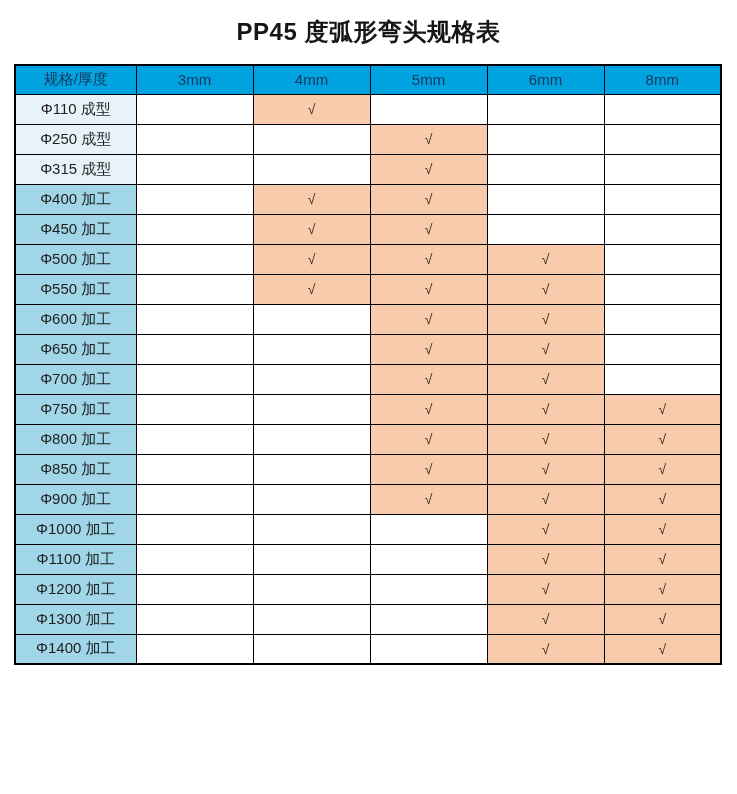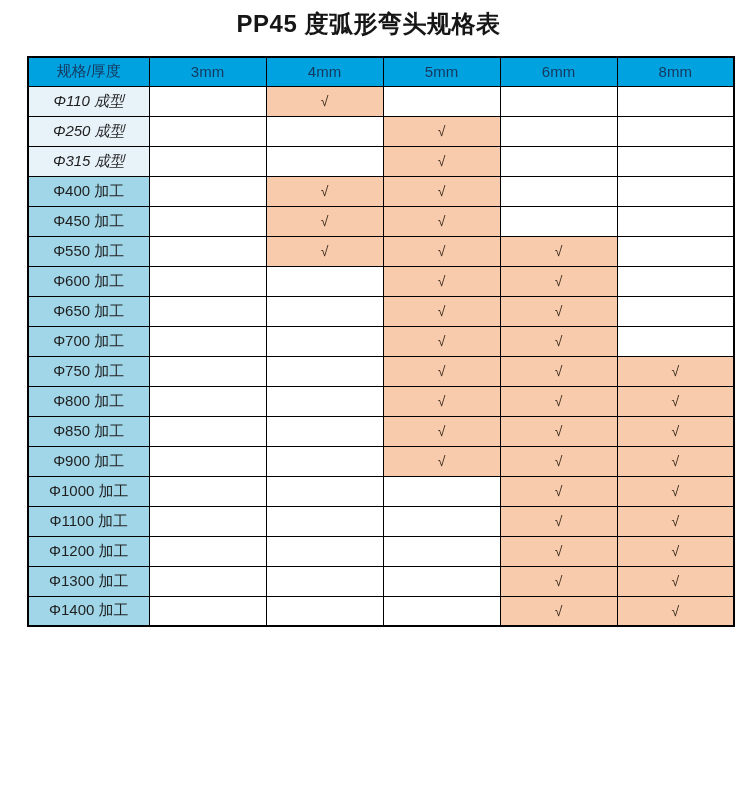--- a/index.html
+++ b/index.html
@@ -2,37 +2,37 @@
 <html style="--header-bg: #00A3E0; --header-text: #17375E; --row-label-molded-bg: #E8F2F9; --row-label-machined-bg: #A0D6E8; --check-cell-bg: #F8CBAD; --check-mark-color: #3B2B1B; --border: #000000;"><head>
 <meta charset="utf-8">
 <style>
   html, body { margin: 0; padding: 0; background: #ffffff; }
   .page {
     width: 737px;
     height: 794px;
     background: #ffffff;
     font-family: "Liberation Sans", "DejaVu Sans", sans-serif;
     box-sizing: border-box;
-    padding-top: 8px;
+    padding-top: 16px;
     overflow: hidden;
   }
   .title {
     margin: 0 0 16px 0;
     text-align: center;
     font-size: 24px;
     line-height: 32px;
     font-weight: 700;
     color: #161616;
     letter-spacing: 0.5px;
   }
   table.spec {
     border-collapse: collapse;
     table-layout: fixed;
     width: 708px;
-    margin-left: 27px;
+    margin-left: 14px;
     border: 2px solid #000000;
   }
   table.spec th, table.spec td {
     border: 1px solid #000000;
     text-align: center;
     vertical-align: middle;
     padding: 0;
     overflow: hidden;
     white-space: nowrap;
   }
@@ -41,21 +41,21 @@
   table.spec th {
     background: var(--header-bg, #00A3E0);
     color: var(--header-text, #17375E);
     font-size: 15px;
     font-weight: 400;
   }
   td.rowlabel {
     font-size: 15px;
     color: #1f1f1f;
   }
-  td.molded   { background: var(--row-label-molded-bg, #E8F2F9); font-style: italic; }
+  td.molded   { background: var(--row-label-molded-bg, #E8F2F9); }
   td.machined { background: var(--row-label-machined-bg, #A0D6E8); }
   td.check, td.shaded { background: var(--check-cell-bg, #F8CBAD); }
   td.check {
     color: var(--check-mark-color, #3B2B1B);
     font-size: 14px;
   }
 </style>
 </head>
 <body>
 
@@ -116,20 +116,28 @@
         </tr>
         <tr>
           <td class="rowlabel machined">Φ450 加工</td>
           <td></td>
           <td class="check">√</td>
           <td class="check">√</td>
           <td></td>
           <td></td>
         </tr>
         <tr>
+          <td class="rowlabel machined">Φ500 加工</td>
+          <td></td>
+          <td class="check">√</td>
+          <td class="check">√</td>
+          <td class="check">√</td>
+          <td></td>
+        </tr>
+        <tr>
           <td class="rowlabel machined">Φ550 加工</td>
           <td></td>
           <td class="check">√</td>
           <td class="check">√</td>
           <td class="check">√</td>
           <td></td>
         </tr>
         <tr>
           <td class="rowlabel machined">Φ600 加工</td>
           <td></td>

